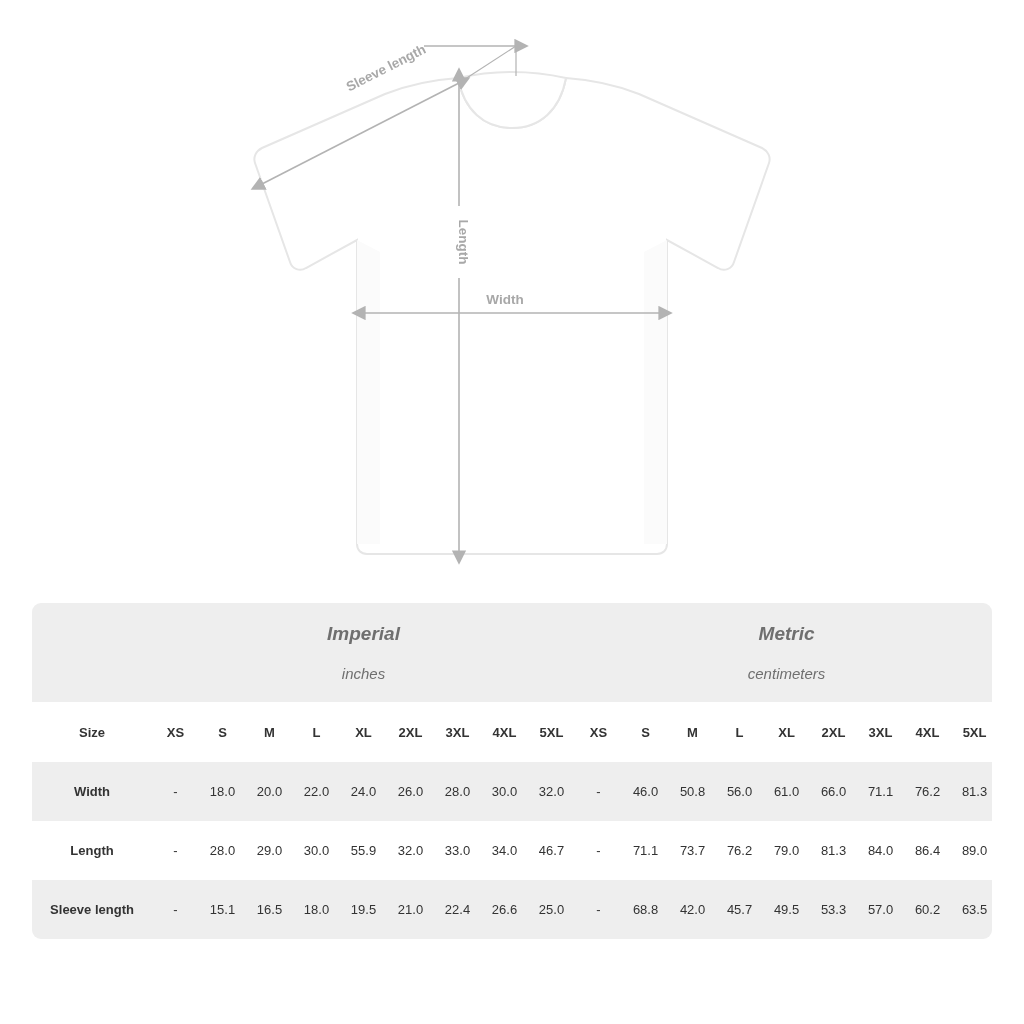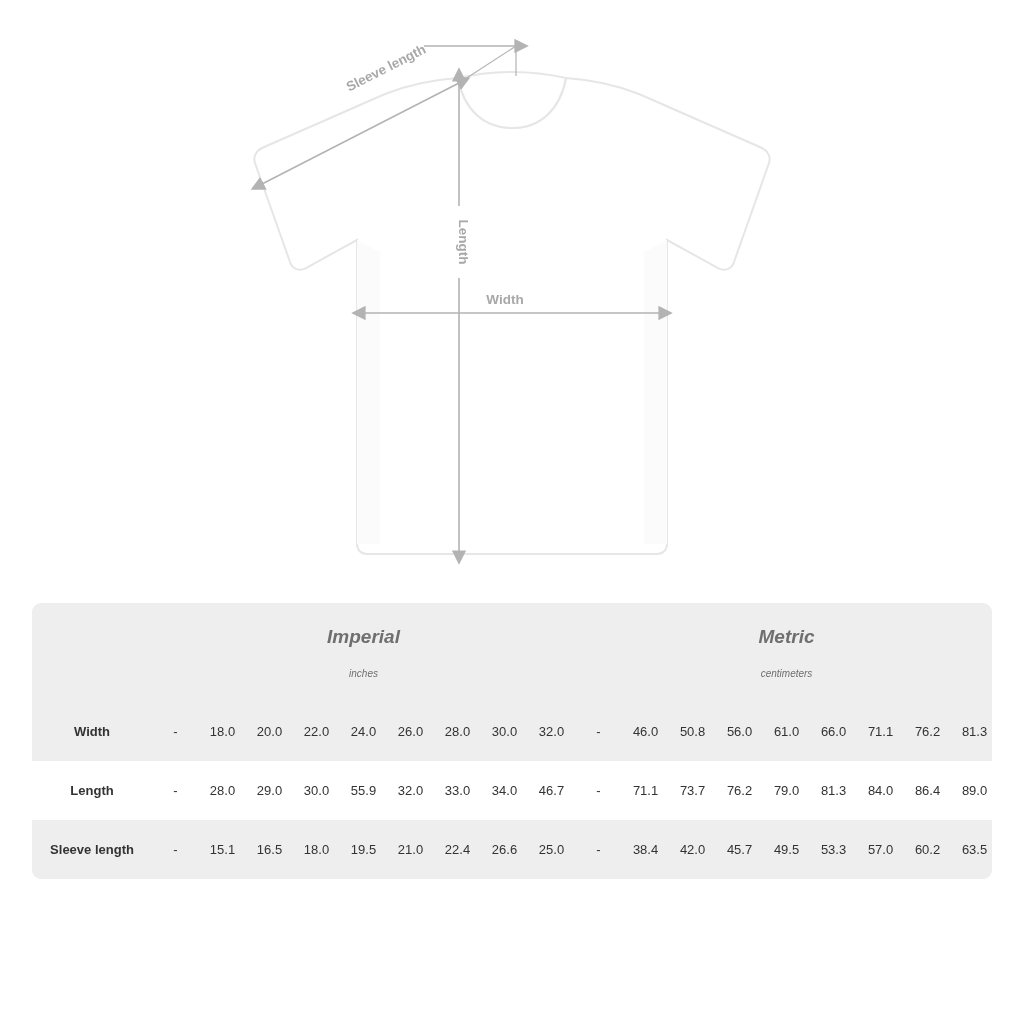--- a/index.html
+++ b/index.html
@@ -66,21 +66,21 @@
     height: 99px;
   }
   .unit-name {
     font-size: 19px;
     font-style: italic;
     font-weight: bold;
     color: #6f6f6f;
     line-height: 1.15;
   }
   .unit-sub {
-    font-size: 10px;
+    font-size: 15px;
     font-style: italic;
     color: #6f6f6f;
     margin-top: 20px;
   }
   .head-row td {
     background: #ffffff;
     height: 60px;
     font-weight: bold;
     font-size: 13.5px;
     color: #333333;
@@ -181,20 +181,41 @@
           <td colspan="9">
             <div class="unit-name">Imperial</div>
             <div class="unit-sub">inches</div>
           </td>
           <td colspan="9">
             <div class="unit-name">Metric</div>
             <div class="unit-sub">centimeters</div>
           </td>
         </tr>
 
+        <tr class="head-row">
+          <td class="rowlabel">Size</td>
+          <td>XS</td>
+          <td>S</td>
+          <td>M</td>
+          <td>L</td>
+          <td>XL</td>
+          <td>2XL</td>
+          <td>3XL</td>
+          <td>4XL</td>
+          <td>5XL</td>
+          <td>XS</td>
+          <td>S</td>
+          <td>M</td>
+          <td>L</td>
+          <td>XL</td>
+          <td>2XL</td>
+          <td>3XL</td>
+          <td>4XL</td>
+          <td>5XL</td>
+        </tr>
 
         <tr class="data-row shade">
           <td class="rowlabel">Width</td>
           <td class="val">-</td>
           <td class="val">18.0</td>
           <td class="val">20.0</td>
           <td class="val">22.0</td>
           <td class="val">24.0</td>
           <td class="val">26.0</td>
           <td class="val">28.0</td>
@@ -238,21 +259,21 @@
           <td class="val">-</td>
           <td class="val">15.1</td>
           <td class="val">16.5</td>
           <td class="val">18.0</td>
           <td class="val">19.5</td>
           <td class="val">21.0</td>
           <td class="val">22.4</td>
           <td class="val">26.6</td>
           <td class="val">25.0</td>
           <td class="val">-</td>
-          <td class="val">38.4</td>
+          <td class="val">68.8</td>
           <td class="val">42.0</td>
           <td class="val">45.7</td>
           <td class="val">49.5</td>
           <td class="val">53.3</td>
           <td class="val">57.0</td>
           <td class="val">60.2</td>
           <td class="val">63.5</td>
         </tr>
       </tbody>
     </table>

